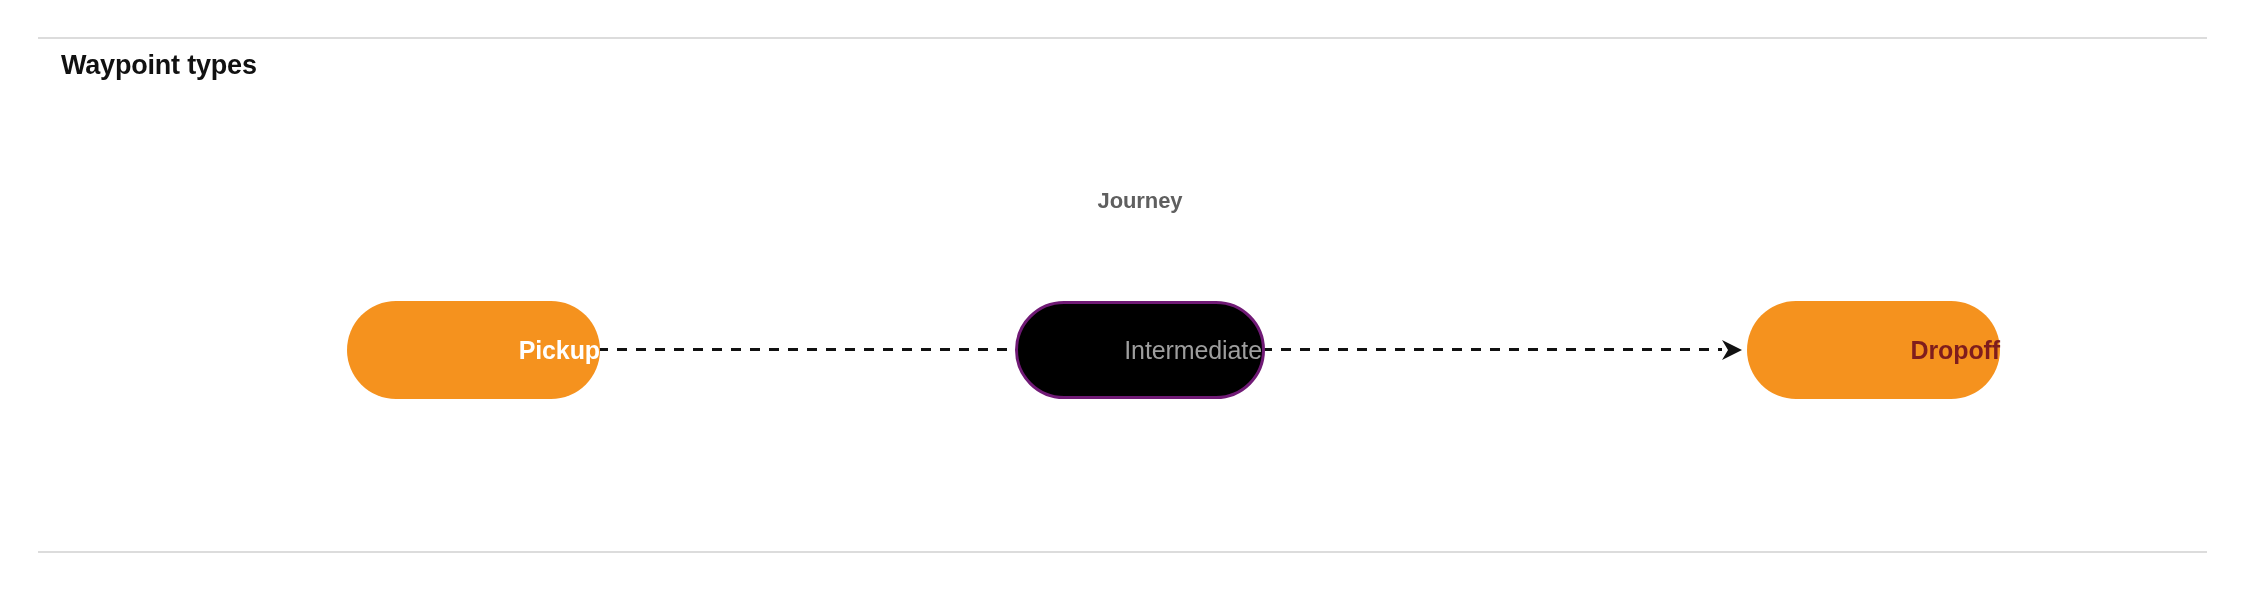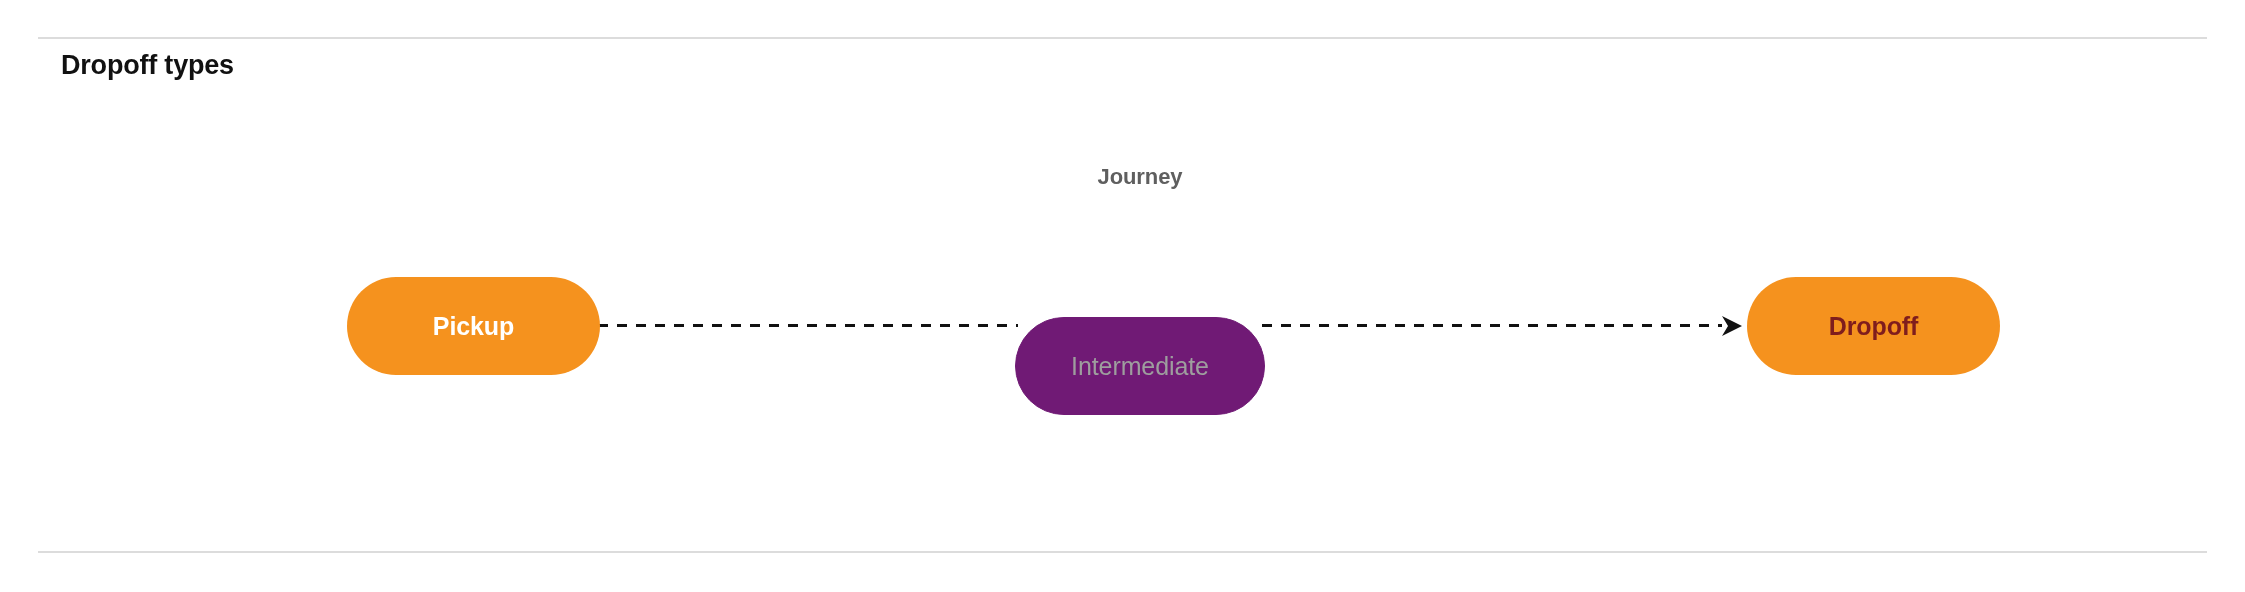--- a/index.html
+++ b/index.html
@@ -44,21 +44,21 @@
     font-weight: bold;
     color: #111111;
     letter-spacing: -0.2px;
     white-space: nowrap;
   }
 
   
   .diagram {
     position: absolute;
     left: 0;
-    top: 92px;
+    top: 116px;
     width: 2245px;
     height: 420px;
     text-decoration: underline;
   }
 
   .group-label {
     position: absolute;
     left: 1015px;
     top: 72px;
     width: 250px;
@@ -71,44 +71,43 @@
   }
 
   
   .node {
     position: absolute;
     top: 185px;
     height: 98px;
     box-sizing: border-box;
     display: flex;
     align-items: center;
-    justify-content: center;
+    justify-content: flex-end;
     border-radius: 49px;
     font-size: 25px;
     font-weight: bold;
     letter-spacing: -0.1px;
     white-space: nowrap;
     z-index: 3;
   }
 
   .node-pickup {
     left: 347px;
     width: 253px;
     background: #F5921E;
     color: #ffffff;
   }
 
   .node-intermediate {
     left: 1015px;
     width: 250px;
-    background: #701a75;
-    border: 1px solid #701a75;
+    background: #000000;
+    border: 3px solid #701a75;
     color: #9e9e9e;
     font-weight: normal;
-    margin-top: 40px;
   }
 
   .node-dropoff {
     left: 1747px;
     width: 253px;
     background: #F5921E;
     color: #7f1d1d;
   }
 
   
@@ -140,21 +139,21 @@
   }
   .arrowhead svg { display: block; }
 </style>
 </head>
 <body>
 
 <div class="panel">
 
   <div class="divider divider-top"></div>
 
-  <div class="section-title">Dropoff types</div>
+  <div class="section-title">Waypoint types</div>
 
   <div class="diagram">
 
     <div class="group-label">Journey</div>
 
     <div class="connector connector-1"></div>
 
     <div class="connector connector-2"></div>
 
     <div class="arrowhead">

